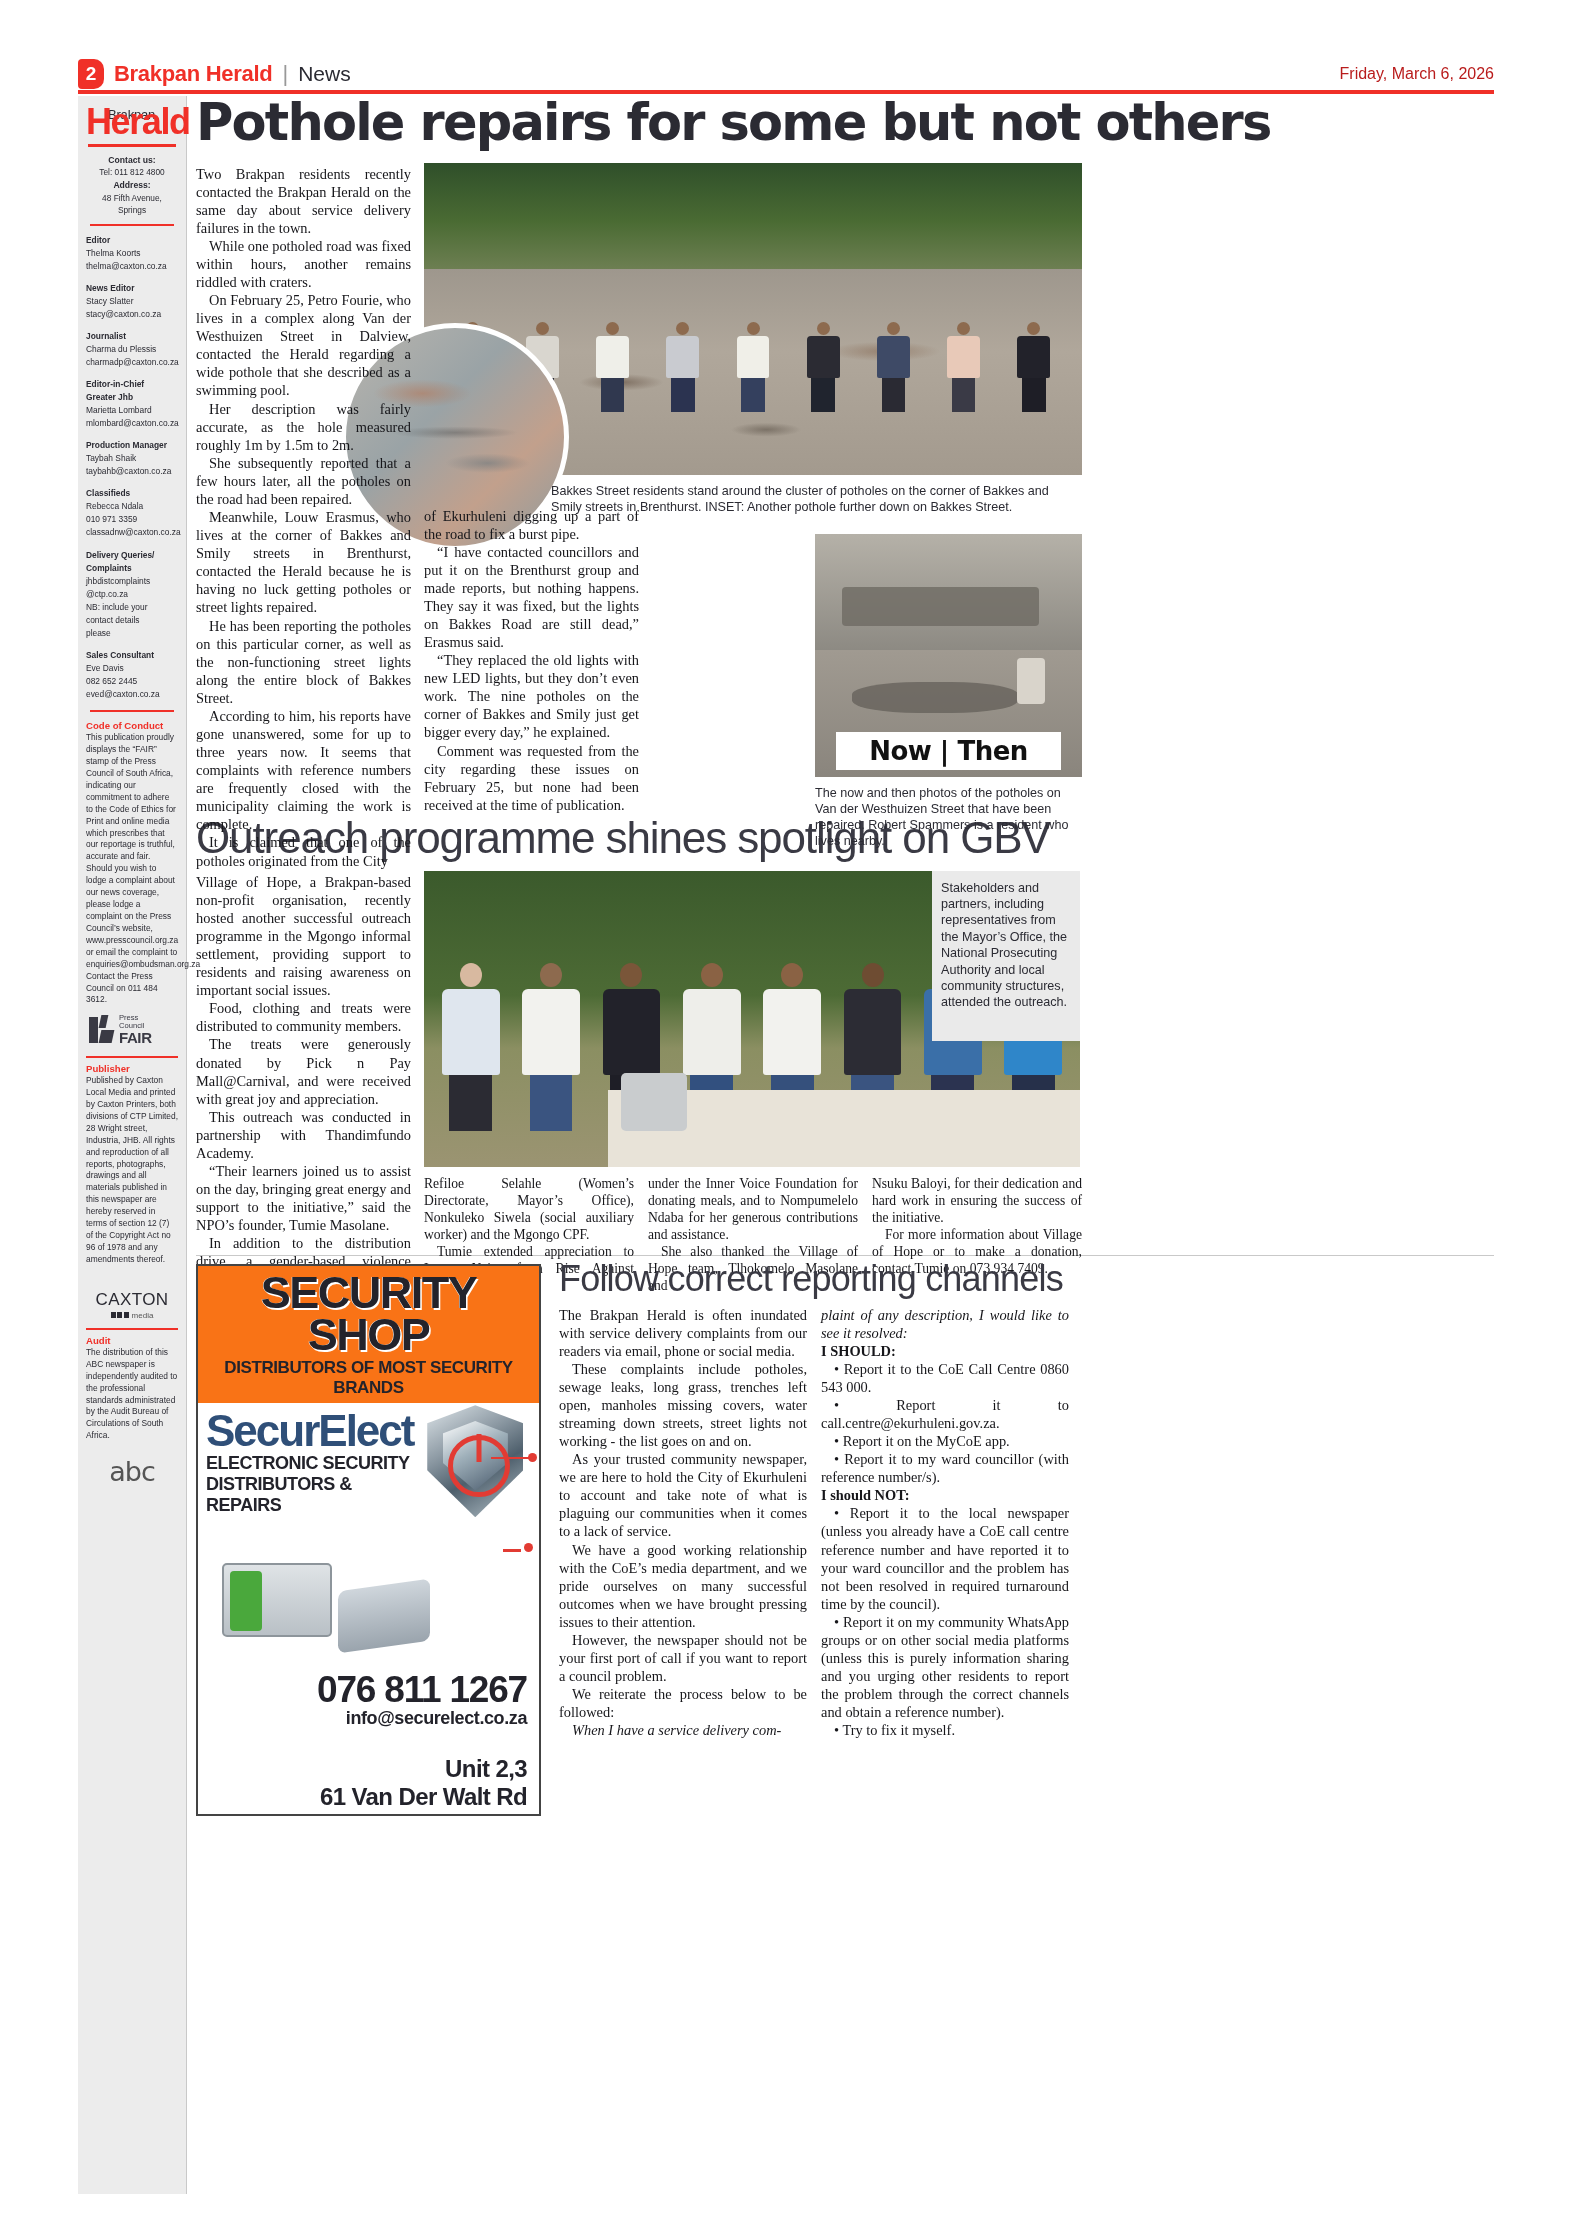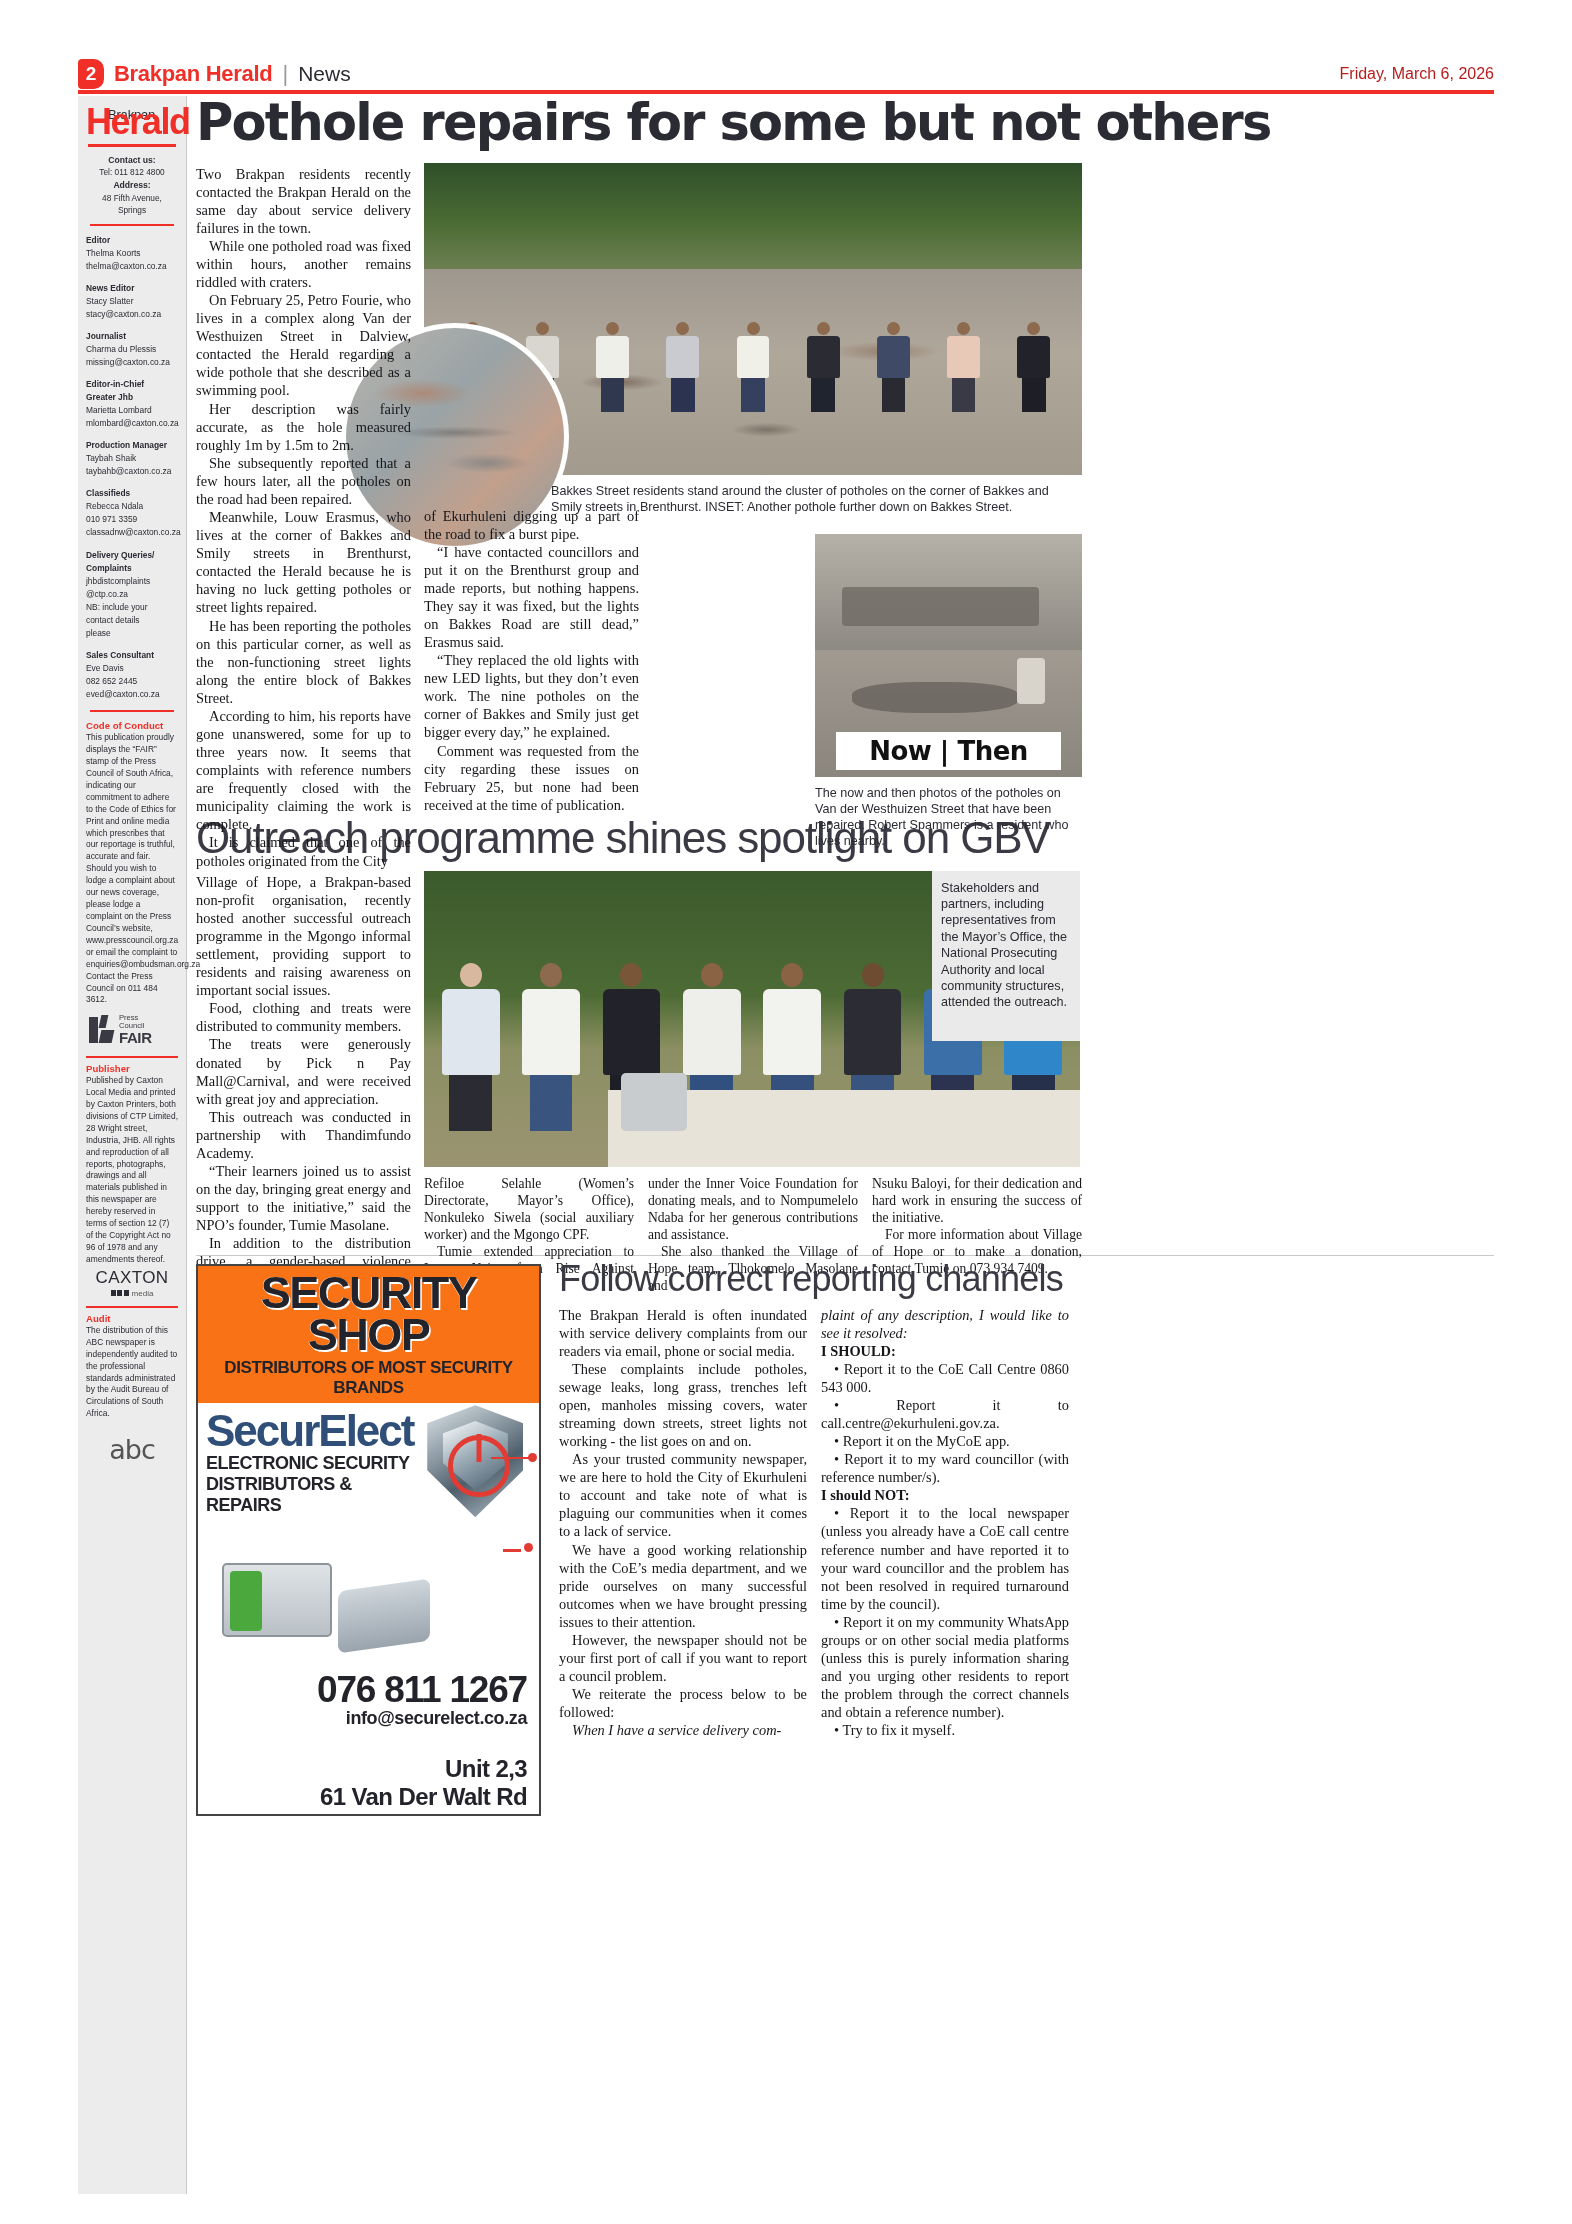--- a/index.html
+++ b/index.html
@@ -50,21 +50,21 @@
 
   .coc-title { color: #f03028; font-weight: bold; font-size: 9.6px; margin-bottom: 1px; }
   .coc-body { font-size: 8.4px; line-height: 1.42; color: #2b2b33; }
 
   .pc-logo { margin: 8px auto 10px auto; width: 86px; display:flex; align-items:center; gap:4px; }
   .pc-mark { width: 26px; height: 30px; position: relative; }
   .pc-mark .sq { position:absolute; background:#3a3a44; }
   .pc-txt { font-size: 7.6px; color:#3a3a44; line-height:1.05;}
   .pc-txt .big { font-size: 15px; font-weight: bold; letter-spacing: -0.4px;}
 
-  .caxton { font-size: 17px; letter-spacing: 0.4px; color:#2b2b33; margin-top: 2px; }
+  .caxton { font-size: 17px; letter-spacing: 0.4px; color:#2b2b33; margin-top: 24px; }
   .caxton-sub { display:flex; align-items:center; gap:3px; font-size:8px; color:#555; margin-top:1px;}
   .caxton-bars { display:flex; gap:1.5px; }
   .caxton-bars i { display:block; width:5px; height:6px; background:#2b2b33; }
 
   .abc-logo { font-size: 27px; color:#555; letter-spacing:-1px; text-align:center; margin-top:14px; font-family:"DejaVu Sans", sans-serif;}
 
   
   .main { position: absolute; left: 196px; top: 96px; right: 78px; bottom: 30px; }
   .vline { position:absolute; left:186px; top:96px; bottom:30px; width:1px; background:#c9c9c9;}
 
@@ -213,21 +213,21 @@
           <span class="ln">thelma@caxton.co.za</span>
         </div>
         <div class="side-sec">
           <span class="hd">News Editor</span>
           <span class="ln">Stacy Slatter</span>
           <span class="ln">stacy@caxton.co.za</span>
         </div>
         <div class="side-sec">
           <span class="hd">Journalist</span>
           <span class="ln">Charma du Plessis</span>
-          <span class="ln">missing@caxton.co.za</span>
+          <span class="ln">charmadp@caxton.co.za</span>
         </div>
         <div class="side-sec">
           <span class="hd">Editor-in-Chief</span>
           <span class="hd">Greater Jhb</span>
           <span class="ln">Marietta Lombard</span>
           <span class="ln">mlombard@caxton.co.za</span>
         </div>
         <div class="side-sec">
           <span class="hd">Production Manager</span>
           <span class="ln">Taybah Shaik</span>

